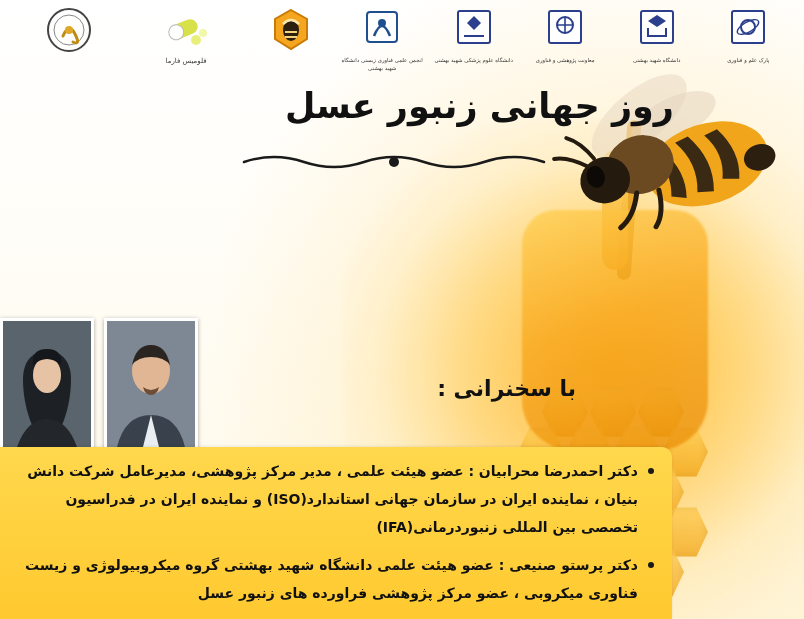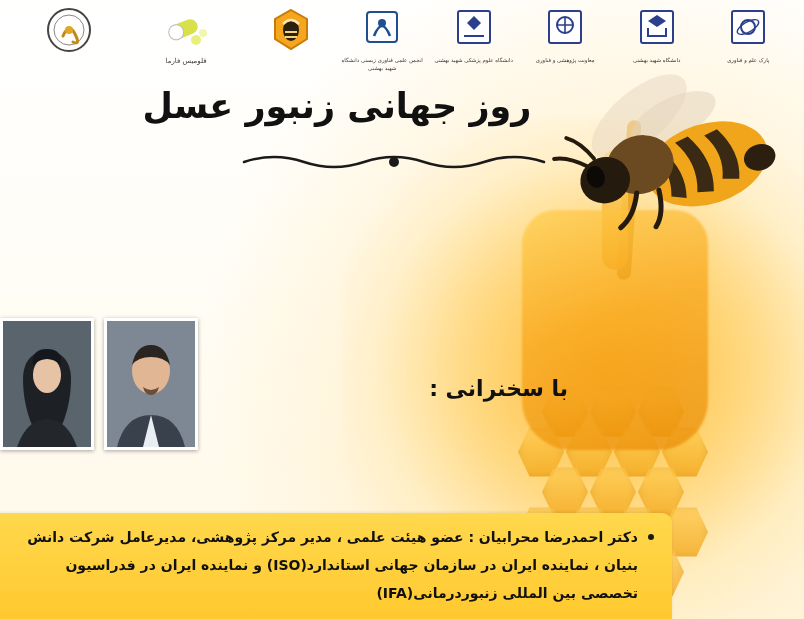--- a/index.html
+++ b/index.html
@@ -126,21 +126,20 @@
   }
   .logo.left-group { width: 118px; }
   .logo.left-group .logo-caption { font-size: 7px; color: #3a3a3a; }
 
   
   .main-title {
     position: absolute;
     top: 86px;
     right: 0;
     left: 0;
-    text-align: center;
     font-size: 35px;
     font-weight: bold;
     color: #111;
     letter-spacing: .5px;
     padding-right: 130px;
   }
   .divider {
     position: absolute;
     top: 150px;
     right: 250px;
@@ -186,21 +185,21 @@
   }
   .photo-frame.man {
     background: linear-gradient(180deg, #8c9aa6 0%, #5b6671 55%, #39414a 100%);
   }
   .ph-svg { position: absolute; inset: 0; width: 100%; height: 100%; }
 
   
   .speakers-label {
     position: absolute;
     top: 376px;
-    right: 236px;
+    right: 228px;
     font-size: 22px;
     font-weight: bold;
     color: #111;
   }
 
   
   .speakers-box {
     position: absolute;
     left: 0;
     bottom: 0;
@@ -403,15 +402,19 @@
     </div>
   </div>
 
   <div class="speakers-label">با سخنرانی :</div>
 
   <div class="speakers-box">
     <div class="speaker-item">
       <span class="bullet"></span>
       <span class="speaker-text">دکتر احمدرضا محرابیان : عضو هیئت علمی ، مدیر مرکز پژوهشی، مدیرعامل شرکت دانش بنیان ، نماینده ایران در سازمان جهانی استاندارد(ISO) و نماینده ایران در فدراسیون تخصصی بین المللی زنبوردرمانی(IFA)</span>
     </div>
+    <div class="speaker-item">
+      <span class="bullet"></span>
+      <span class="speaker-text">دکتر پرستو صنیعی : عضو هیئت علمی دانشگاه شهید بهشتی گروه میکروبیولوژی و زیست فناوری میکروبی ، عضو مرکز پژوهشی فراورده های زنبور عسل</span>
+    </div>
   </div>
 
 </div>
 
 </body></html>

